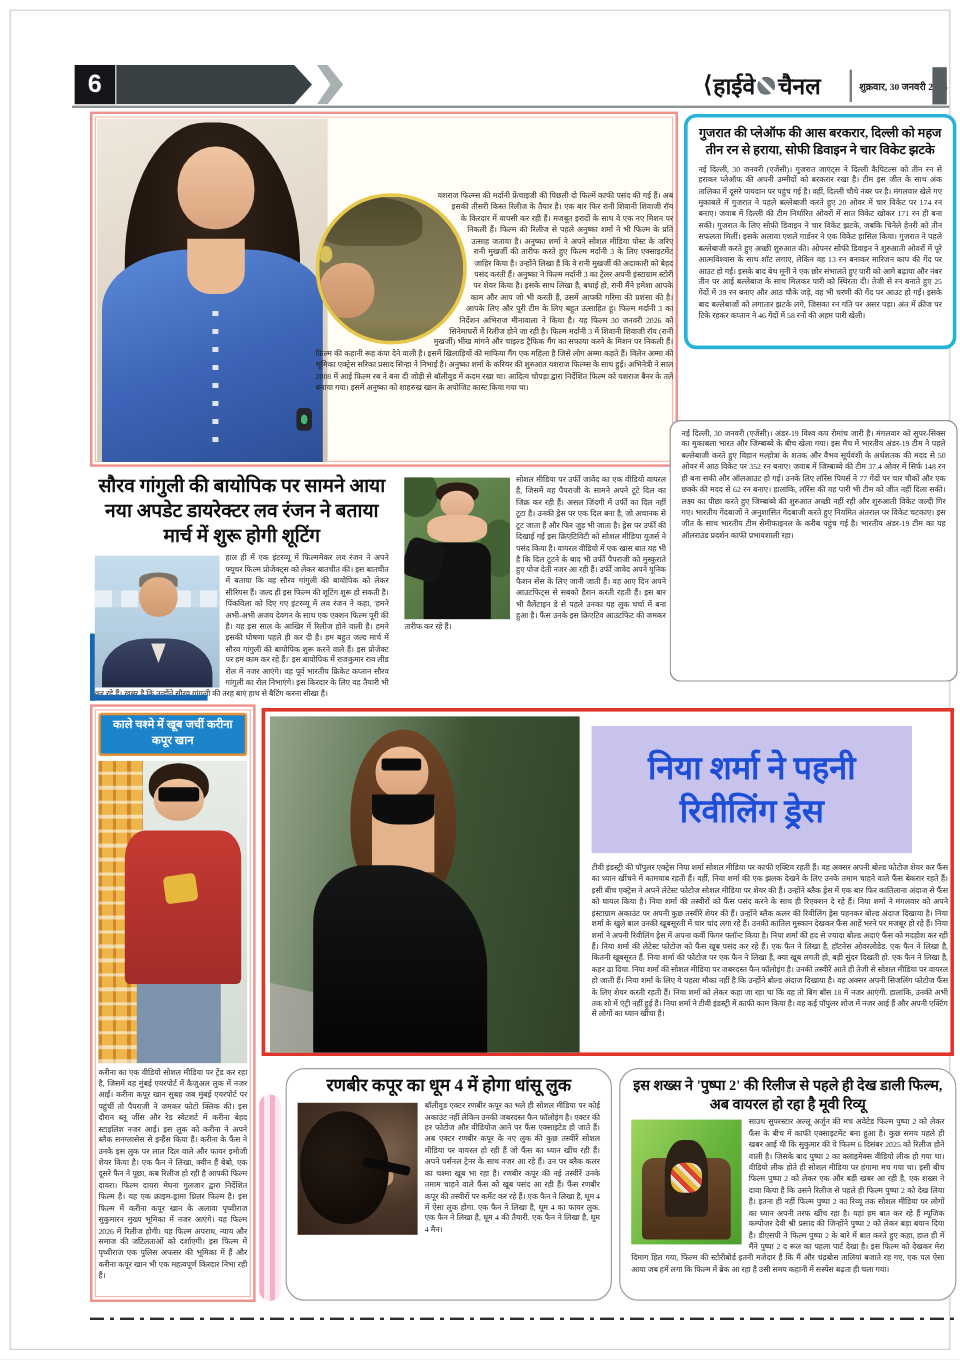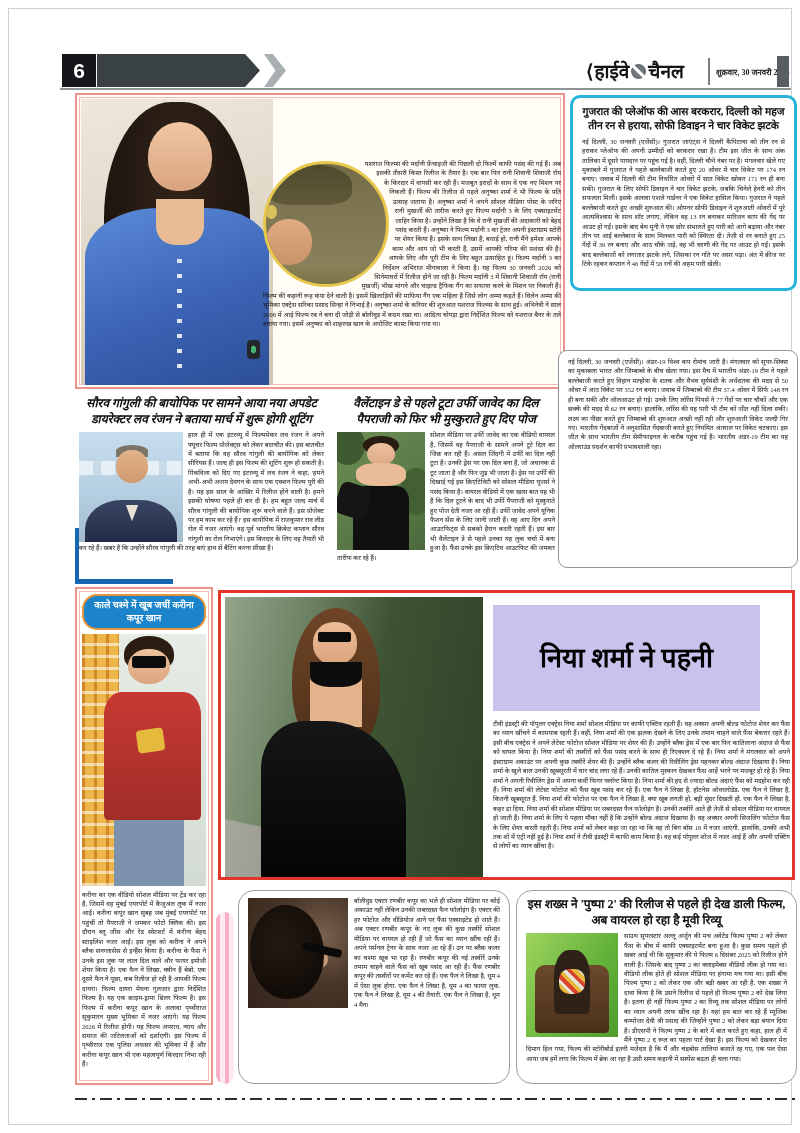--- a/index.html
+++ b/index.html
@@ -59,21 +59,21 @@
 
   
   #a-gujarat{left:570px;top:95px;width:227px;height:196px;border:3px solid #27b3d9;border-radius:10px;padding:7px 9px;}
   .hl-sm{font-size:10.5px;line-height:1.32;margin-bottom:4px;}
 
   
   #a-u19{left:558px;top:350px;width:240px;height:218px;border:1.5px solid #8f9496;border-radius:9px;padding:6px 9px;}
 
   
   #a-ganguly{left:75px;top:394px;width:253px;height:190px;padding:2px 4px;}
-  .hl-md{font-size:12px;line-height:1.3;margin-bottom:3px;font-style:italic;}
+  .hl-md{font-size:16px;line-height:1.3;margin-bottom:3px;}
   .ph-ganguly{float:left;width:104px;height:110px;margin:2px 5px 1px 0;
               background:linear-gradient(#c6dded 0%,#b5cfe2 55%,#a3bccd 100%);}
   .gg-stad{left:0;top:26%;width:100%;height:13%;background:repeating-linear-gradient(90deg,#eef4f8 0 14px,#c9dbe8 14px 22px);opacity:.85;}
   .gg-hairg{left:36%;top:12%;width:30%;height:11%;background:#7d7468;border-radius:50% 50% 0 0;}
   .gg-face{left:36%;top:16%;width:30%;height:30%;background:linear-gradient(#e3b28a,#d09a6f);border-radius:48%;}
   .gg-jkt{left:6%;bottom:0;width:88%;height:38%;background:linear-gradient(#3a4563,#232c47);border-radius:40% 40% 0 0/70% 70% 0 0;}
   .gg-shirt{left:45%;bottom:19%;width:12%;height:15%;background:#e8e2d6;clip-path:polygon(0 0,100% 0,50% 100%);}
   .gg-accent{position:absolute;left:0;bottom:0;width:98px;height:5px;background:#1666b0;}
   .gg-accent2{position:absolute;left:0;bottom:0;width:4px;height:56px;background:#1666b0;}
 
@@ -84,21 +84,21 @@
   .ur-leaf2{right:-8%;top:30%;width:36%;height:40%;background:#426032;border-radius:50%;}
   .ur-hair{left:30%;top:3%;width:40%;height:16%;background:#2a1c12;border-radius:50%;}
   .ur-face{left:34%;top:9%;width:32%;height:19%;background:linear-gradient(#efc2a0,#dba883);border-radius:48%;}
   .ur-shldr{left:22%;top:26%;width:56%;height:20%;background:#e9bb97;border-radius:40%;}
   .ur-dress{left:18%;bottom:0;width:64%;height:54%;background:#101010;border-radius:22% 22% 0 0;}
   .ur-bow{left:0%;bottom:28%;width:36%;height:28%;background:#151515;border-radius:24%;transform:rotate(18deg);}
 
   
   #a-kareena{left:75px;top:587px;width:138px;height:498px;border:2px solid #ef928c;
              box-shadow:inset 0 0 0 2px #fff,inset 0 0 0 3px #f4b9b3;padding:5px;}
-  .kareena-hl{background:#1b84cb;border:2px solid #e8923a;border-radius:15px;color:#fff;
+  .kareena-hl{background:#1b84cb;border:2px solid #e8923a;border-radius:3px;color:#fff;
               font-size:9.5px;line-height:1.35;font-weight:bold;text-align:center;padding:3px 2px;}
   .ph-kareena{position:relative;width:100%;height:252px;margin:4px 0;background:linear-gradient(#e6ece6,#d3dcd3);overflow:hidden;}
   .ka-lat{left:0;top:0;width:30%;height:100%;background-color:#edb54a;
           background-image:repeating-linear-gradient(0deg,rgba(255,255,255,.55) 0 3px,rgba(0,0,0,0) 3px 12px),
                            repeating-linear-gradient(90deg,rgba(180,90,0,.5) 0 3px,rgba(0,0,0,0) 3px 12px);}
   .ka-hair{left:34%;top:1%;width:40%;height:14%;background:#2b1d12;border-radius:50% 50% 40% 40%;}
   .ka-face{left:37%;top:6%;width:34%;height:14%;background:linear-gradient(#eec39e,#dba57e);border-radius:48%;}
   .ka-shades{left:40%;top:9%;width:28%;height:4.5%;background:#0c0c0c;border-radius:3px;}
   .ka-sweat{left:18%;top:23%;width:78%;height:51%;background:linear-gradient(#c73a33,#a12c28);border-radius:18% 18% 4% 4%;}
   .ka-motif{left:44%;top:38%;width:22%;height:9%;background:#e5b93c;border-radius:4px;transform:rotate(-8deg);}
@@ -108,21 +108,21 @@
   #a-nia{left:218px;top:590px;width:577px;height:290px;border:3px solid #e1352b;}
   .ph-nia{position:absolute;left:4px;top:4px;width:258px;height:282px;overflow:hidden;
           background:linear-gradient(100deg,#93a48b 0%,#6d8263 28%,#3e5334 55%,#2f4227 100%);}
   .ni-floor{left:0;bottom:0;width:48%;height:26%;background:linear-gradient(100deg,#a8a79e,#8c8b82);clip-path:polygon(0 18%,100% 55%,100% 100%,0 100%);}
   .ni-hair{left:26%;top:4%;width:34%;height:52%;background:linear-gradient(#6e4526,#4e2f18);border-radius:50% 50% 42% 46%;}
   .ni-face{left:34%;top:9%;width:17%;height:15%;background:linear-gradient(#edbd97,#d9a47c);border-radius:48%;}
   .ni-shades{left:36%;top:12.5%;width:13%;height:3.5%;background:#0b0b0b;border-radius:2px;}
   .ni-torso{left:33%;top:24%;width:20%;height:22%;background:#e3b38c;}
   .ni-bra{left:33%;top:23%;width:20%;height:9%;background:#0d0d0d;border-radius:0 0 40% 40%;}
   .ni-skirt{left:14%;top:44%;width:56%;height:56%;background:linear-gradient(#161616,#040404);border-radius:30% 55% 0 0;}
-  .nia-hl{position:absolute;left:272px;top:12px;width:267px;height:106px;background:#c7c3ec;color:#000000;
+  .nia-hl{position:absolute;left:272px;top:12px;width:267px;height:106px;background:#c7c3ec;color:#1d4ed8;
           display:flex;flex-direction:column;align-items:center;justify-content:center;
           font-size:27px;line-height:1.35;font-weight:bold;text-align:right;}
   .nia-body{position:absolute;left:272px;top:126px;width:297px;height:158px;overflow:hidden;}
 
   
   .pink-stripes{position:absolute;left:216px;top:912px;width:18px;height:172px;border-radius:9px;
                 background:repeating-linear-gradient(90deg,#f6afc4 0 4px,#fde9ef 4px 9px);}
 
   
   #a-ranbir{left:238px;top:890px;width:272px;height:194px;border:1.5px solid #9aa0a3;border-radius:16px;padding:5px 9px;}
@@ -206,21 +206,20 @@
         <div class="gg-jkt"></div>
         <div class="gg-shirt"></div>
       </div>
       <span>हाल ही में एक इंटरव्यू में फिल्ममेकर लव रंजन ने अपने फ्यूचर फिल्म प्रोजेक्ट्स को लेकर बातचीत की। इस बातचीत में बताया कि वह सौरव गांगुली की बायोपिक को लेकर सीरियस हैं। जल्द ही इस फिल्म की शूटिंग शुरू हो सकती है। पिंकविला को दिए गए इंटरव्यू में लव रंजन ने कहा, 'हमने अभी-अभी अजय देवगन के साथ एक एक्शन फिल्म पूरी की है। यह इस साल के आखिर में रिलीज होने वाली है। हमने इसकी घोषणा पहले ही कर दी है। हम बहुत जल्द मार्च में सौरव गांगुली की बायोपिक शुरू करने वाले हैं। इस प्रोजेक्ट पर हम काम कर रहे हैं।' इस बायोपिक में राजकुमार राव लीड रोल में नजर आएंगे। वह पूर्व भारतीय क्रिकेट कप्तान सौरव गांगुली का रोल निभाएंगे। इस किरदार के लिए वह तैयारी भी कर रहे हैं। खबर है कि उन्होंने सौरव गांगुली की तरह बाएं हाथ से बैटिंग करना सीखा है।</span>
     </div>
     <div class="gg-accent"></div>
     <div class="gg-accent2"></div>
   </div>
 
   <div class="article" id="a-urfi">
-    <div class="hl hl-md ctr">वैलेंटाइन डे से पहले टूटा उर्फी जावेद का दिल पैपराजी को फिर भी मुस्कुराते हुए दिए पोज</div>
     <div class="body-txt">
       <div class="ph ph-urfi">
         <div class="ur-leaf1"></div>
         <div class="ur-leaf2"></div>
         <div class="ur-hair"></div>
         <div class="ur-face"></div>
         <div class="ur-shldr"></div>
         <div class="ur-dress"></div>
         <div class="ur-bow"></div>
       </div>
@@ -247,27 +246,29 @@
       <div class="ni-floor"></div>
       <div class="ni-hair"></div>
       <div class="ni-face"></div>
       <div class="ni-shades"></div>
       <div class="ni-torso"></div>
       <div class="ni-bra"></div>
       <div class="ni-skirt"></div>
     </div>
     <div class="nia-hl">
       <span>निया शर्मा ने पहनी</span>
+      <span>रिवीलिंग ड्रेस</span>
     </div>
     <div class="nia-body body-txt">टीवी इंडस्ट्री की पॉपुलर एक्ट्रेस निया शर्मा सोशल मीडिया पर काफी एक्टिव रहती हैं। वह अक्सर अपनी बोल्ड फोटोज शेयर कर फैंस का ध्यान खींचने में कामयाब रहती हैं। वहीं, निया शर्मा की एक झलक देखने के लिए उनके तमाम चाहने वाले फैंस बेकरार रहते हैं। इसी बीच एक्ट्रेस ने अपने लेटेस्ट फोटोज सोशल मीडिया पर शेयर की हैं। उन्होंने ब्लैक ड्रेस में एक बार फिर कातिलाना अंदाज से फैंस को घायल किया है। निया शर्मा की तस्वीरों को फैंस पसंद करने के साथ ही रिएक्शन दे रहे हैं। निया शर्मा ने मंगलवार को अपने इंस्टाग्राम अकाउंट पर अपनी कुछ तस्वीरें शेयर की हैं। उन्होंने ब्लैक कलर की रिवीलिंग ड्रेस पहनकर बोल्ड अंदाज दिखाया है। निया शर्मा के खुले बाल उनकी खूबसूरती में चार चांद लगा रहे हैं। उनकी कातिल मुस्कान देखकर फैंस आहें भरने पर मजबूर हो रहे हैं। निया शर्मा ने अपनी रिवीलिंग ड्रेस में अपना कर्वी फिगर फ्लॉन्ट किया है। निया शर्मा की हद से ज्यादा बोल्ड अदाएं फैंस को मदहोश कर रही हैं। निया शर्मा की लेटेस्ट फोटोज को फैंस खूब पसंद कर रहे हैं। एक फैन ने लिखा है, हॉटनेस ओवरलोडेड. एक फैन ने लिखा है, कितनी खूबसूरत हैं. निया शर्मा की फोटोज पर एक फैन ने लिखा है, क्या खूब लगती हो, बड़ी सुंदर दिखती हो. एक फैन ने लिखा है, कहर ढा दिया. निया शर्मा की सोशल मीडिया पर जबरदस्त फैन फॉलोइंग है। उनकी तस्वीरें आते ही तेजी से सोशल मीडिया पर वायरल हो जाती हैं। निया शर्मा के लिए ये पहला मौका नहीं है कि उन्होंने बोल्ड अंदाज दिखाया है। वह अक्सर अपनी सिजलिंग फोटोज फैंस के लिए शेयर करती रहती हैं। निया शर्मा को लेकर कहा जा रहा था कि वह तो बिग बॉस 18 में नजर आएंगी. हालांकि, उनकी अभी तक शो में एंट्री नहीं हुई है। निया शर्मा ने टीवी इंडस्ट्री में काफी काम किया है। वह कई पॉपुलर शोज में नजर आई हैं और अपनी एक्टिंग से लोगों का ध्यान खींचा है।</div>
   </div>
 
   <div class="pink-stripes"></div>
 
   <div class="article" id="a-ranbir">
+    <div class="hl hl-rb ctr">रणबीर कपूर का धूम 4 में होगा धांसू लुक</div>
     <div class="body-txt">
       <div class="ph ph-ranbir">
         <div class="rb-ear"></div>
         <div class="rb-head"></div>
         <div class="rb-arm"></div>
       </div>
       <span>बॉलीवुड एक्टर रणबीर कपूर का भले ही सोशल मीडिया पर कोई अकाउंट नहीं लेकिन उनकी जबरदस्त फैन फॉलोइंग है। एक्टर की हर फोटोज और वीडियोज आने पर फैंस एक्साइटेड हो जाते हैं। अब एक्टर रणबीर कपूर के नए लुक की कुछ तस्वीरें सोशल मीडिया पर वायरल हो रही हैं जो फैंस का ध्यान खींच रही हैं। अपने पर्सनल ट्रेनर के साथ नजर आ रहे हैं। उन पर ब्लैक कलर का चश्मा खूब भा रहा है। रणबीर कपूर की नई तस्वीरें उनके तमाम चाहने वाले फैंस को खूब पसंद आ रही हैं। फैंस रणबीर कपूर की तस्वीरों पर कमेंट कर रहे हैं। एक फैन ने लिखा है, धूम 4 में ऐसा लुक होगा. एक फैन ने लिखा है, धूम 4 का फायर लुक. एक फैन ने लिखा है, धूम 4 की तैयारी. एक फैन ने लिखा है, धूम 4 मैन।</span>
     </div>
   </div>
 

